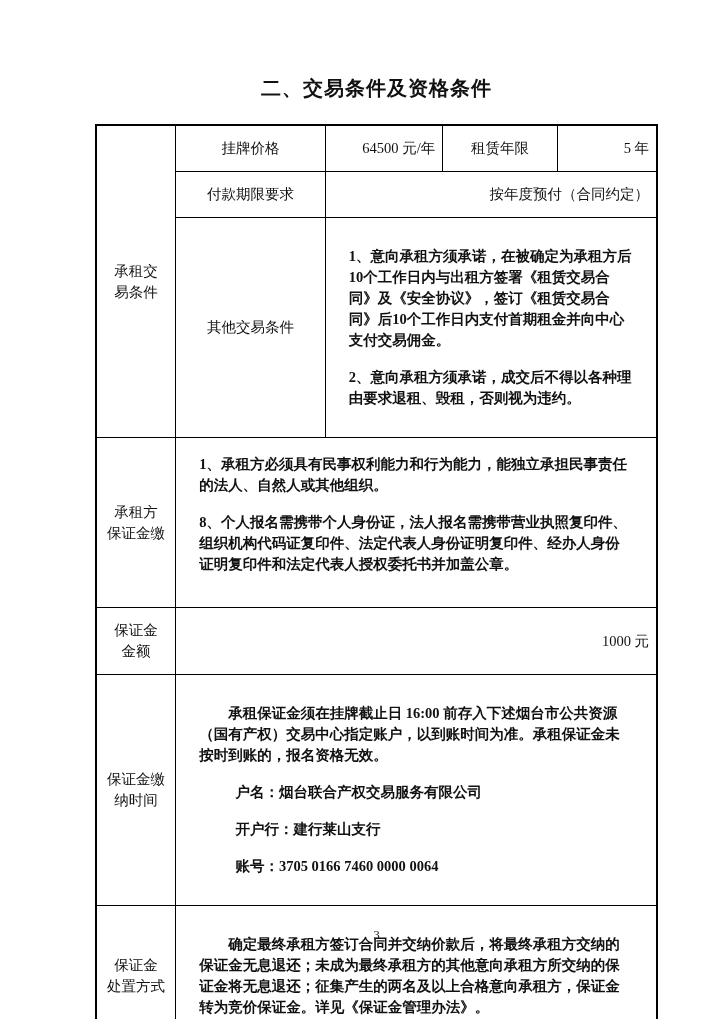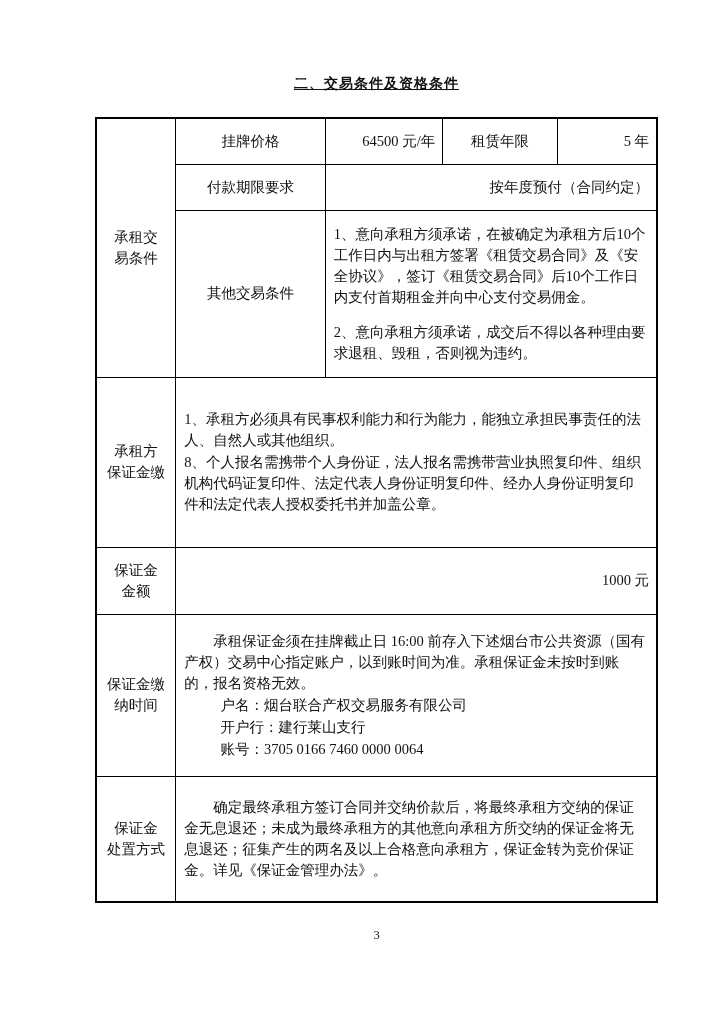--- a/index.html
+++ b/index.html
@@ -6,25 +6,24 @@
   body{
     width:721px;height:1019px;position:relative;background:#ffffff;
     font-family:"Liberation Serif","DejaVu Serif",serif;
     color:#111;
     -webkit-font-smoothing:antialiased;
   }
   .sheet{position:absolute;left:95px;top:0;width:563px;}
   .doc-title{
     margin:76px 0 24px 0;
     text-align:center;
-    font-size:14px;
+    font-size:20px;
     font-weight:bold;
     letter-spacing:1px;
     line-height:1.2;
-    text-decoration:underline;
   }
   table.cond{
     border-collapse:collapse;
     width:563px;
     table-layout:fixed;
     border:2px solid #000;
   }
   table.cond td{
     border:1px solid #000;
     font-size:14.5px;
@@ -36,21 +35,21 @@
   td.lbl{
     font-weight:normal;
     text-align:center;
     white-space:pre-line;
     padding:2px 2px;
     line-height:1.5;
   }
   td.hdr{text-align:center;}
   td.val{text-align:right;}
   td.content{text-align:left;}
-  .para{margin:1px;}
+  .para{margin:16px;font-weight:bold;}
   .para + .para{margin-top:14px;}
   .indent{text-indent:2em;}
   .acct-line{padding-left:2.5em;}
   td.spaced{line-height:2.07;}
   tr.r1{height:43px;}
   tr.r2{height:38px;}
   tr.r3{height:134px;}
   tr.r4{height:170px;}
   tr.r5{height:36px;}
   tr.r6{height:162px;}

